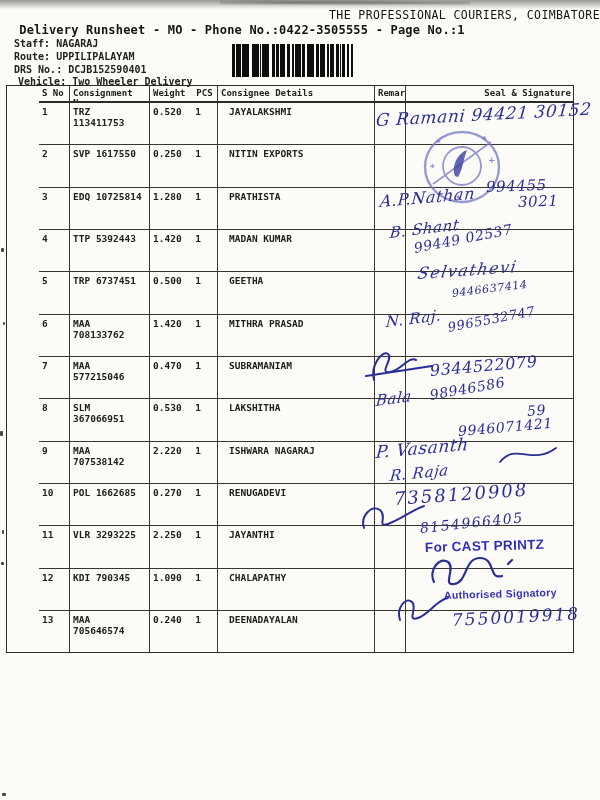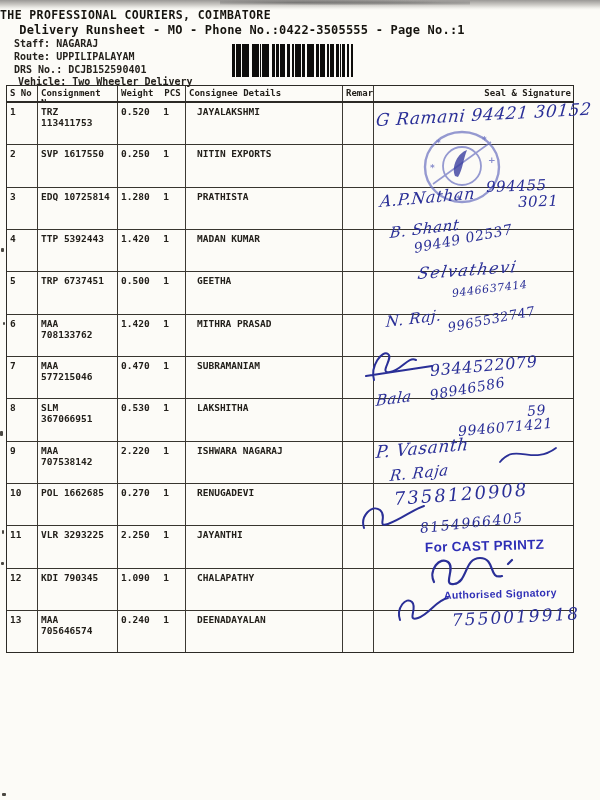--- a/index.html
+++ b/index.html
@@ -17,22 +17,22 @@
   }
   .scan-top::after{
     content:"";position:absolute;left:220px;top:0;width:250px;height:6px;
     background:radial-gradient(ellipse at 30% 40%,rgba(60,60,60,.45),transparent 60%),
                radial-gradient(ellipse at 75% 50%,rgba(60,60,60,.35),transparent 60%);
   }
   .speck{position:absolute;background:#4a4742;border-radius:1px;}
 
   
   .doc-title{
-    position:absolute;left:0;top:8px;width:600px;text-align:left;
-    font-size:11.5px;font-weight:bold;letter-spacing:.4px;color:#16140f;
+    position:absolute;left:0;top:8px;width:600px;text-align:right;
+    font-size:11.5px;font-weight:normal;letter-spacing:.4px;color:#16140f;
   }
   .doc-subtitle{
     position:absolute;left:0;top:23px;width:484px;text-align:center;
     font-size:12px;font-weight:bold;letter-spacing:.2px;color:#16140f;
   }
   .meta-left{position:absolute;left:14px;top:38px;font-size:10px;font-weight:bold;line-height:12.8px;color:#25221d;}
   .meta-left .indent{padding-left:4px;}
   .meta-right{position:absolute;left:358px;top:40px;font-size:10px;font-weight:bold;line-height:13px;color:#25221d;}
   .barcode{
     position:absolute;left:232px;top:44px;width:121px;height:33px;
@@ -42,21 +42,21 @@
       repeating-linear-gradient(90deg,#0e0d0b 0 3px,transparent 3px 11px),
       repeating-linear-gradient(90deg,#0e0d0b 0 1px,transparent 1px 4px);
   }
 
   
   .runsheet-table{
     position:absolute;left:6px;top:85px;width:566px;
     border:1.5px solid #2c2a26;background:transparent;
   }
   .thead,.trow{
-    display:grid;grid-template-columns:31px 80px 68px 157px 31px 1fr;
+    display:grid;grid-template-columns:31px 80px 68px 157px 31px 1fr;margin-left:32px;
   }
   .thead{height:15px;border-bottom:2.2px solid #2c2a26;}
   .thead .cell{font-size:9px;font-weight:bold;padding:2px 2px 0 3px;color:#23201b;}
   .thead .c-seal{text-align:right;}
   .trow{height:41.35px;border-top:1.1px solid #38352f;}
   .trow:first-child{border-top:none;}
   .cell{border-right:1px solid #3c3933;overflow:hidden;}
   .cell:last-child{border-right:none;}
   .trow .cell{font-size:9.5px;font-weight:bold;padding:3px 2px 0 3px;color:#23201b;}
   .trow .c-weight{display:flex;justify-content:space-between;padding-right:16px;}

